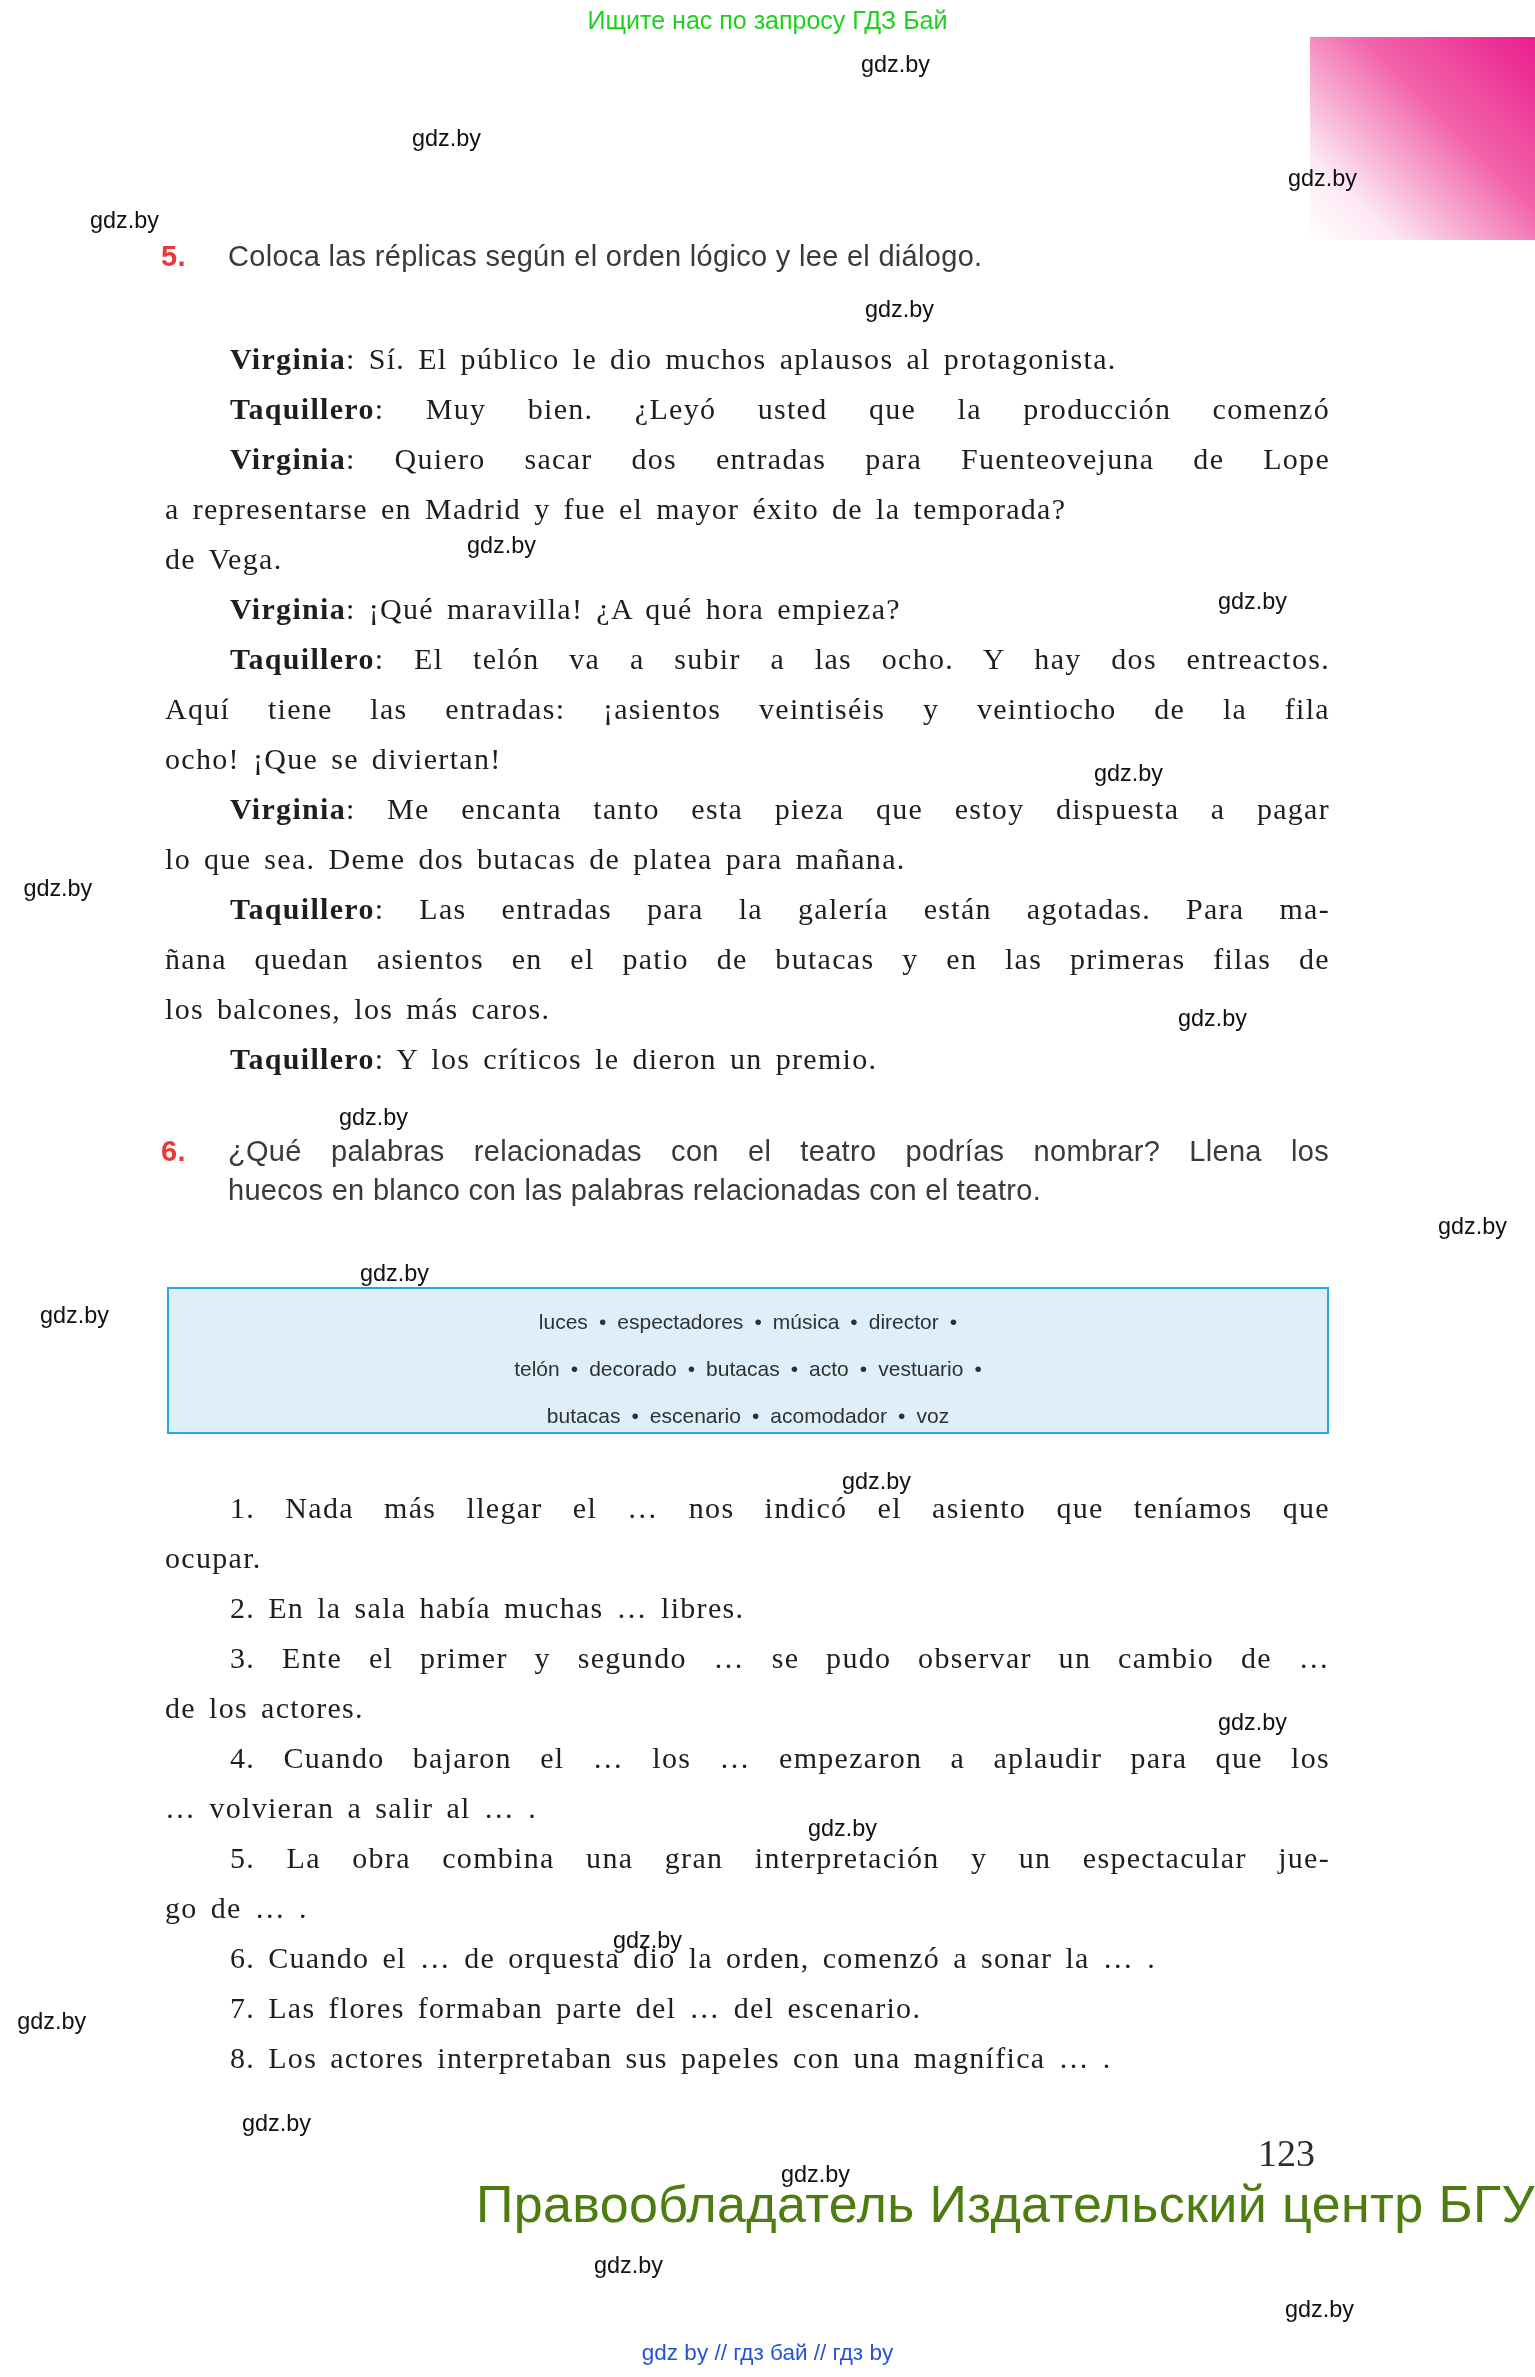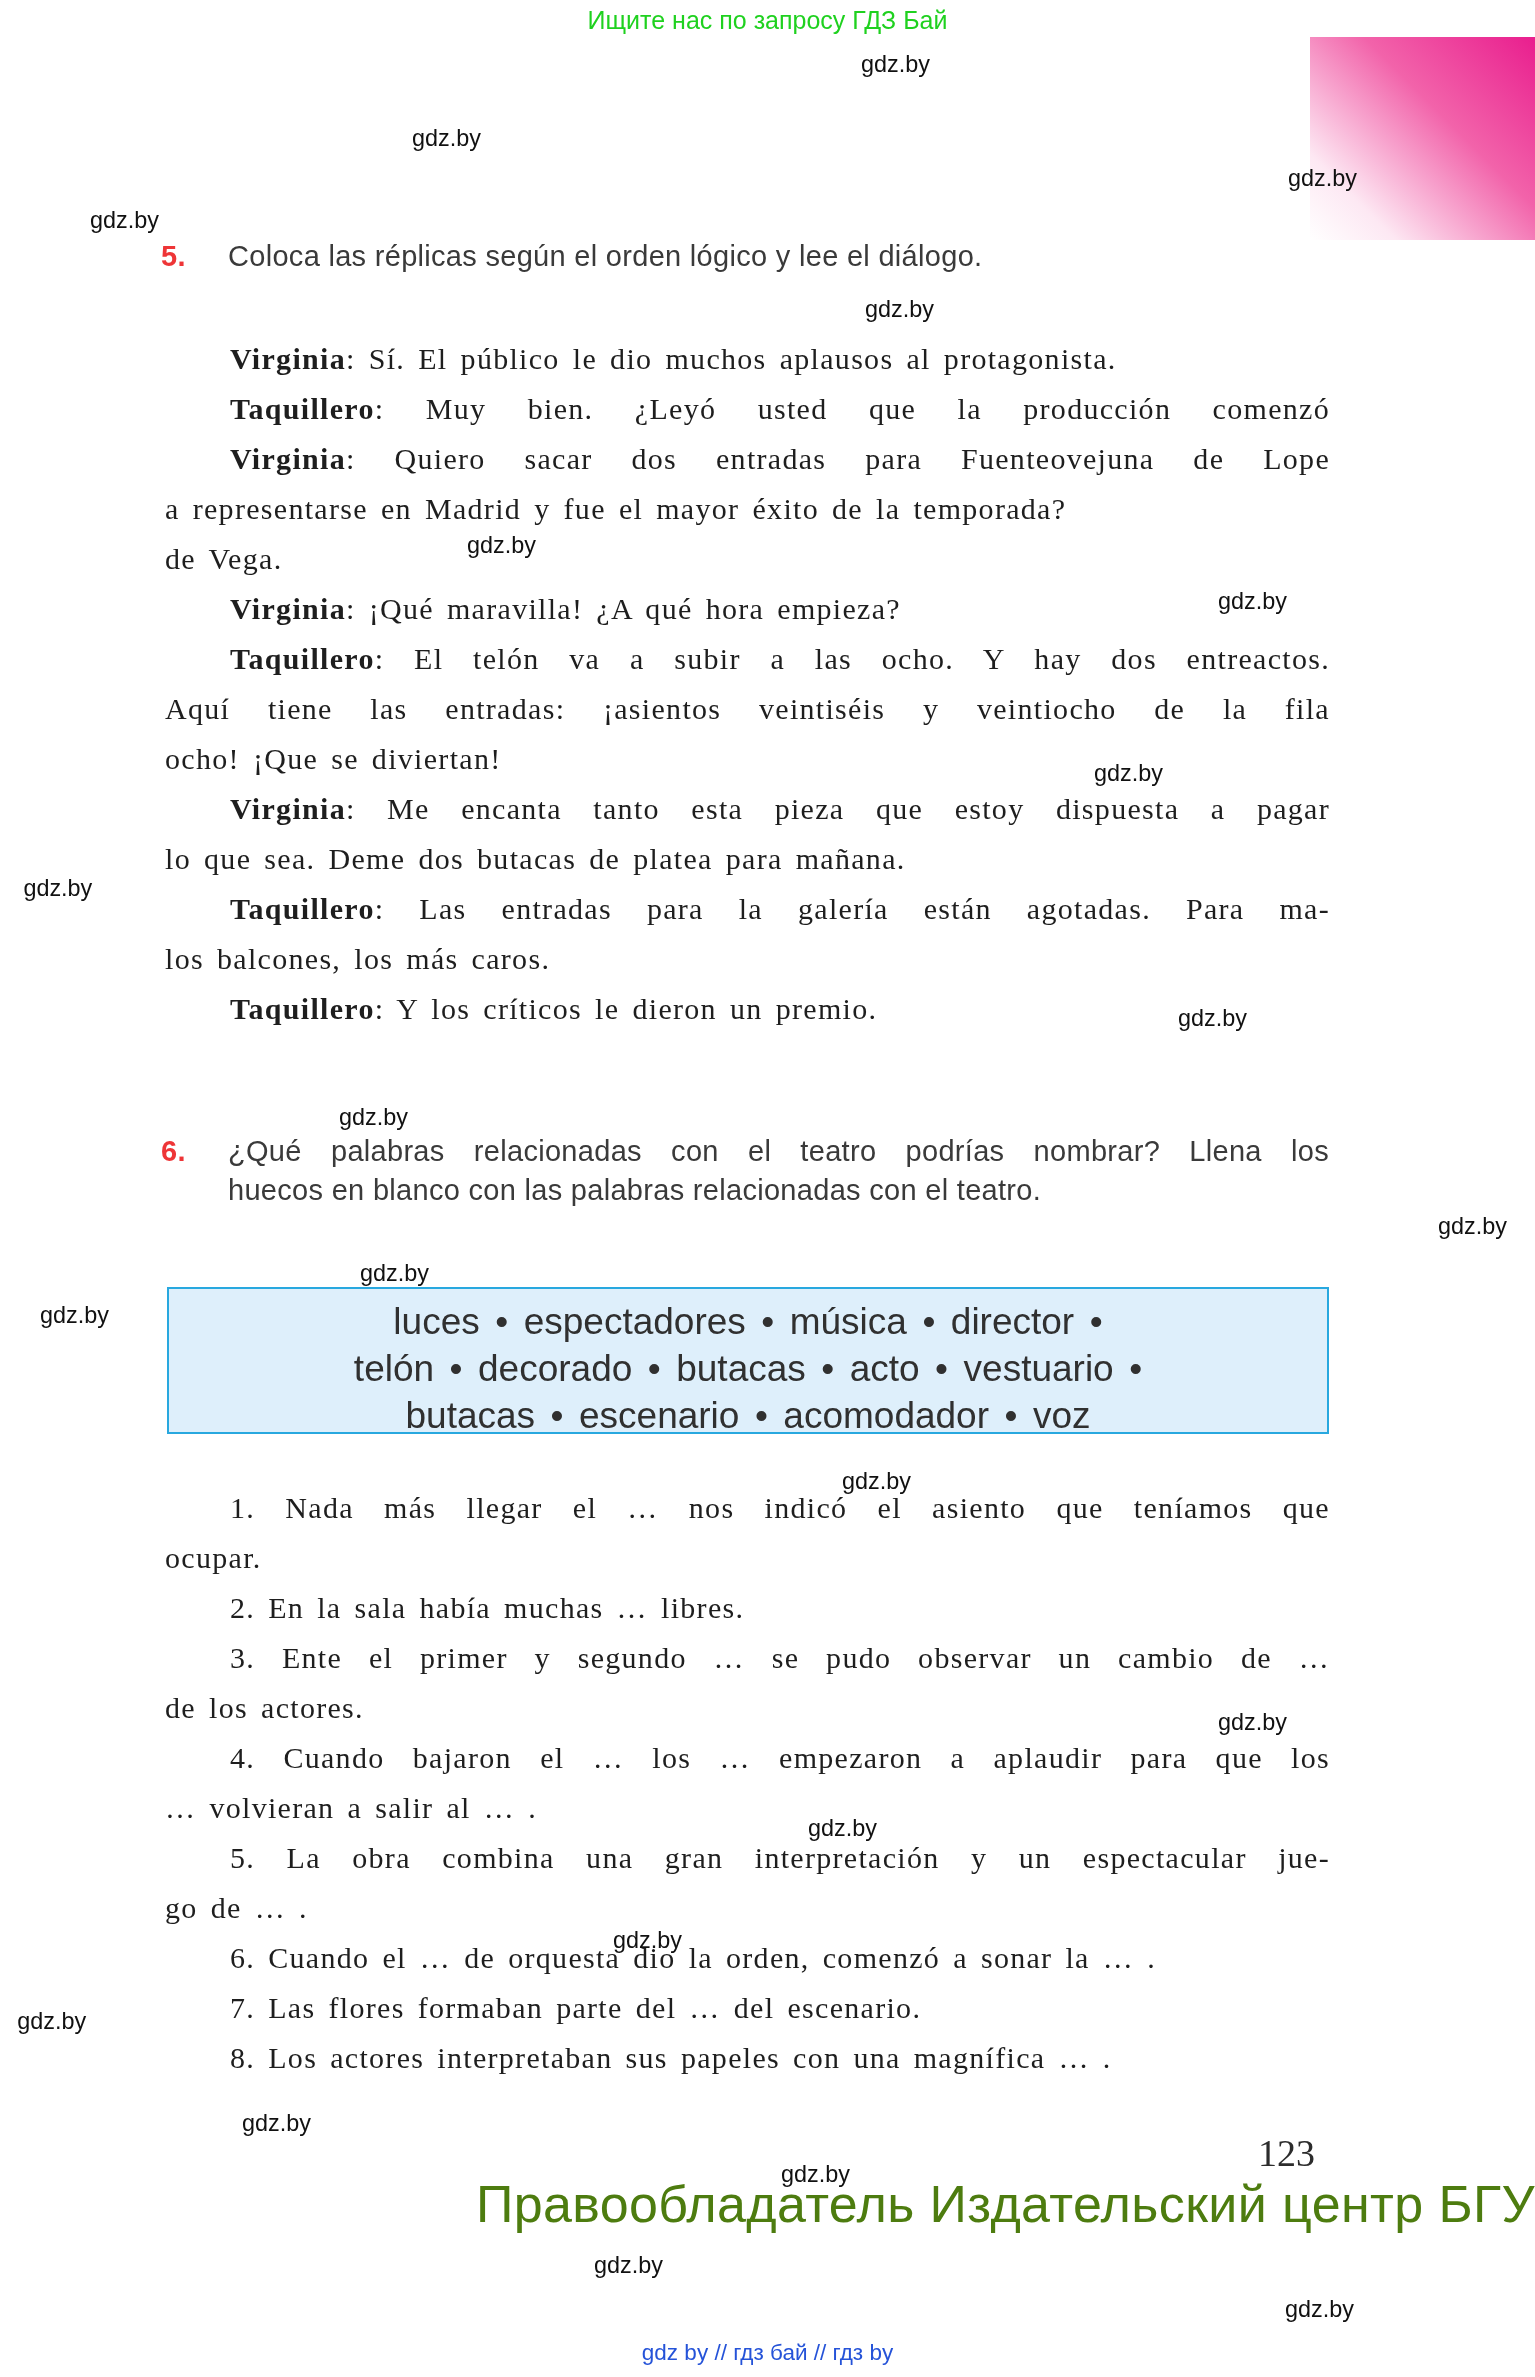--- a/index.html
+++ b/index.html
@@ -53,21 +53,21 @@
   .serifblock .ind{padding-left:65px;}
   .serifblock .j{text-align:justify;text-align-last:justify;}
   .serifblock b{font-weight:bold;}
   
   .wordbox{
     position:absolute;left:167px;top:1287px;width:1162px;height:147px;
     box-sizing:border-box;
     background:#deeffb;border:2.6px solid #28a8df;
     text-align:center;
     font-family:"Liberation Sans", sans-serif;
-    font-size:37px;line-height:47px;color:#303030;
+    font-size:21px;line-height:47px;color:#303030;
     padding-top:8.7px;word-spacing:5.2px;
   }
   .pagenum{
     position:absolute;left:1258px;top:2131px;
     font-size:38px;color:#2c2c2c;
   }
   .pink-footer{
     position:absolute;left:0;top:2180px;width:1535px;
     text-align:right;
     font-family:"Liberation Sans", sans-serif;
@@ -127,20 +127,21 @@
     <div class="ln ind j"><b>Virginia</b><span>: Quiero sacar dos entradas para Fuenteovejuna de Lope</span></div>
     <div class="ln"><span>a representarse en Madrid y fue el mayor éxito de la temporada?</span></div>
     <div class="ln"><span>de Vega.</span></div>
     <div class="ln ind"><b>Virginia</b><span>: ¡Qué maravilla! ¿A qué hora empieza?</span></div>
     <div class="ln ind j"><b>Taquillero</b><span>: El telón va a subir a las ocho. Y hay dos entreactos.</span></div>
     <div class="ln j"><span>Aquí tiene las entradas: ¡asientos veintiséis y veintiocho de la fila</span></div>
     <div class="ln"><span>ocho! ¡Que se diviertan!</span></div>
     <div class="ln ind j"><b>Virginia</b><span>: Me encanta tanto esta pieza que estoy dispuesta a pagar</span></div>
     <div class="ln"><span>lo que sea. Deme dos butacas de platea para mañana.</span></div>
     <div class="ln ind j"><b>Taquillero</b><span>: Las entradas para la galería están agotadas. Para ma-</span></div>
+    <div class="ln j"><span>ñana quedan asientos en el patio de butacas y en las primeras filas de</span></div>
     <div class="ln"><span>los balcones, los más caros.</span></div>
     <div class="ln ind"><b>Taquillero</b><span>: Y los críticos le dieron un premio.</span></div>
   </div>
 
   <div class="ex" style="left:161px;top:1132px;width:1168px">
     <span class="num">6.</span>
     <div class="extext">
       <div class="jline">¿Qué palabras relacionadas con el teatro podrías nombrar? Llena los</div>
       <div>huecos en blanco con las palabras relacionadas con el teatro.</div>
     </div>

